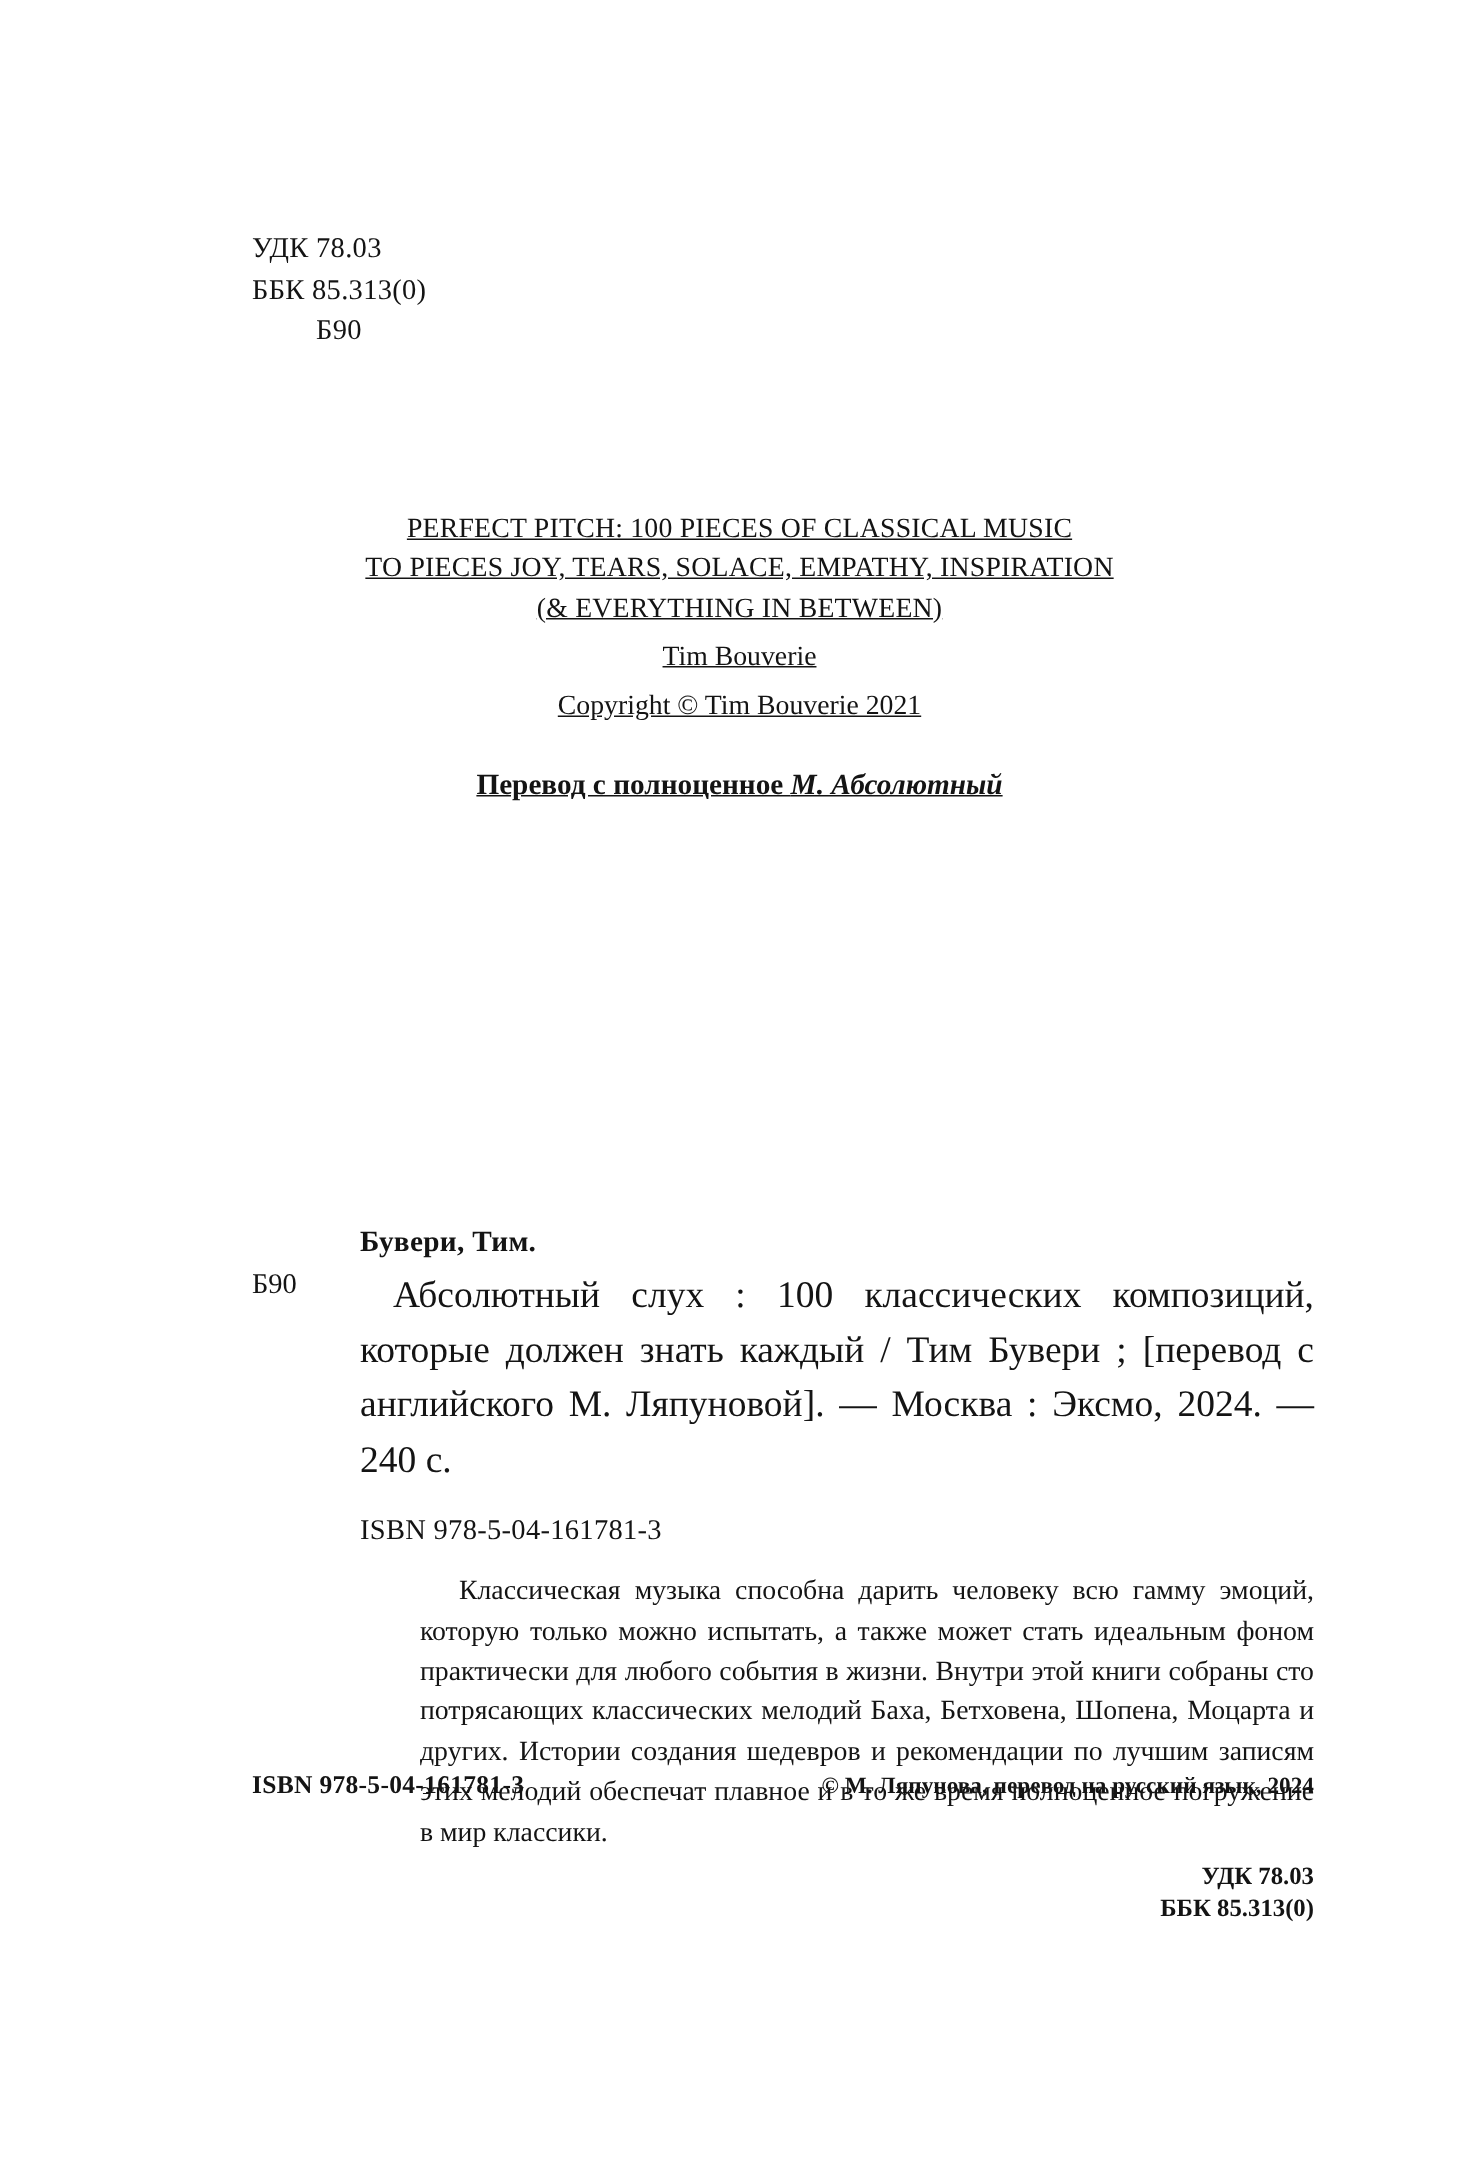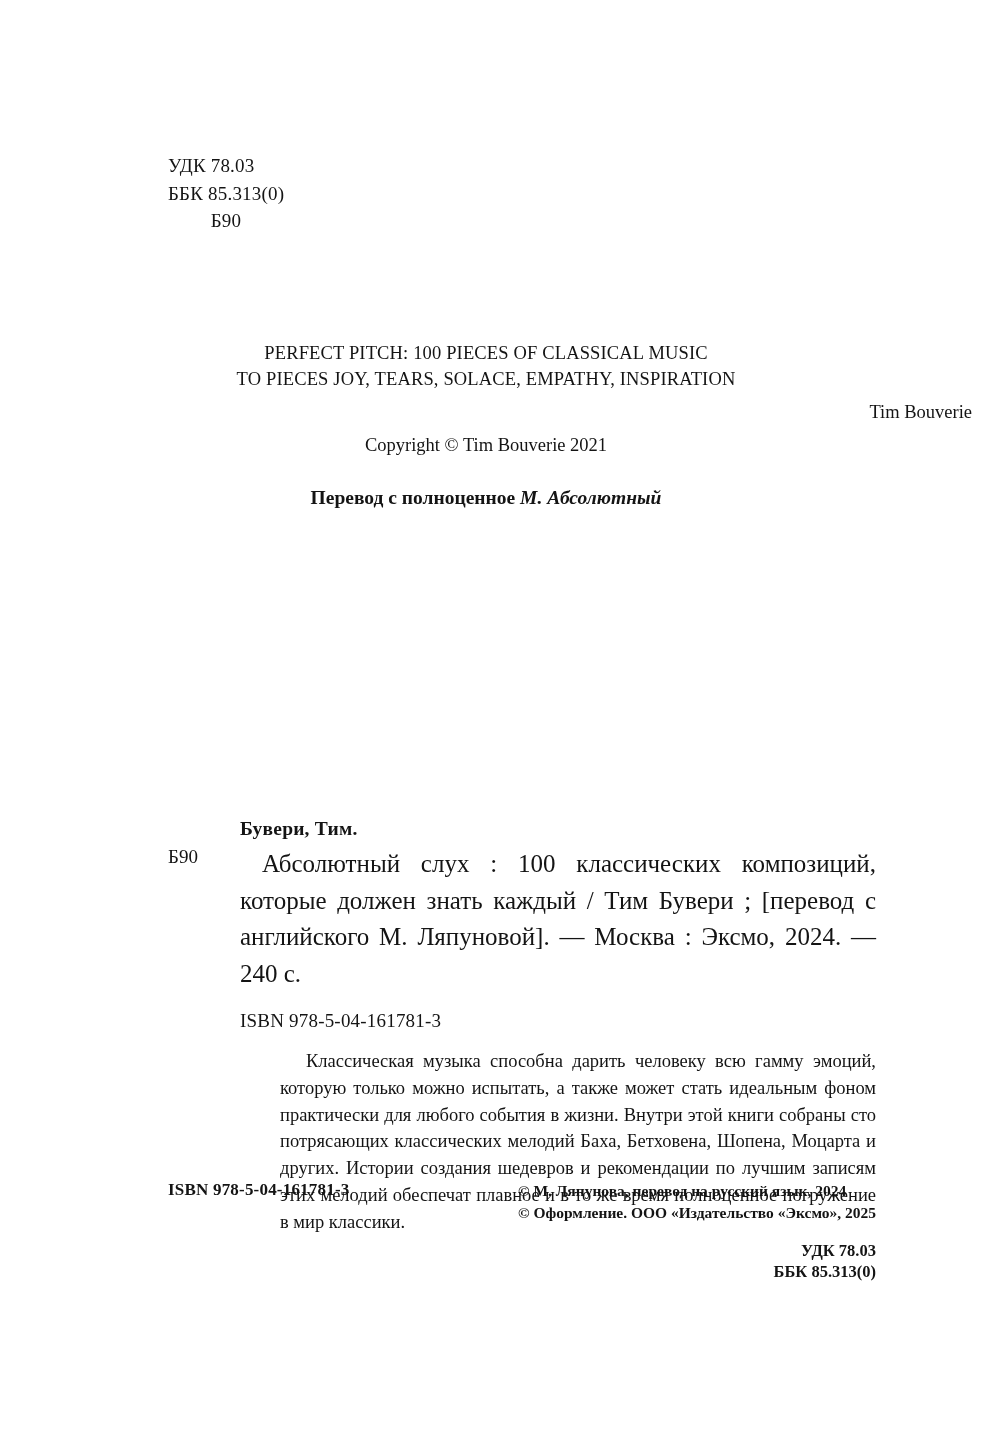--- a/index.html
+++ b/index.html
@@ -33,34 +33,34 @@
     letter-spacing: 0.2px;
   }
   .udk-block .line1 { display: block; text-align: left; }
   .udk-block .line2 { display: block; text-align: left; }
   .udk-block .line3 { display: block; text-align: center; width: 116px; }
 
   
   .orig-block {
     position: absolute;
     left: 0;
-    right: 14px;
+    right: 0;
     top: 340px;
     text-align: center;
     font-size: 18.5px;
     line-height: 1.42;
+    text-decoration: underline;
   }
   .orig-title {
     font-size: 18.5px;
     letter-spacing: 0.15px;
   }
   .orig-author {
     margin-top: 6px;
     font-size: 18.5px;
-    text-align: right;
   }
   .orig-copyright {
     margin-top: 7px;
     font-size: 18.5px;
   }
   .translator {
     margin-top: 26px;
     font-size: 19.5px;
     font-weight: 600;
   }
@@ -152,20 +152,21 @@
 
   <div class="udk-block">
     <span class="line1">УДК 78.03</span>
     <span class="line2">ББК 85.313(0)</span>
     <span class="line3">Б90</span>
   </div>
 
   <div class="orig-block">
     <div class="orig-title">PERFECT PITCH: 100 PIECES OF CLASSICAL MUSIC</div>
     <div class="orig-title">TO PIECES JOY, TEARS, SOLACE, EMPATHY, INSPIRATION</div>
+    <div class="orig-title">(&amp; EVERYTHING IN BETWEEN)</div>
     <div class="orig-author">Tim Bouverie</div>
     <div class="orig-copyright">Copyright © Tim Bouverie 2021</div>
     <div class="translator"><span>Перевод с полноценное </span><i>М. Абсолютный</i></div>
   </div>
 
   <div class="cip">
     <div class="cip-author">Бувери, Тим.</div>
     <div class="cip-body-wrap">
       <div class="cip-index">Б90</div>
       <div class="cip-desc">Абсолютный слух : 100 классических композиций, которые должен знать каждый / Тим Бувери ; [перевод с английского М. Ляпуновой]. — Москва : Эксмо, 2024. — 240 с.</div>
@@ -175,17 +176,16 @@
     <div class="cip-codes">
       <div>УДК 78.03</div>
       <div>ББК 85.313(0)</div>
     </div>
   </div>
 
   <div class="footer">
     <div class="footer-isbn">ISBN 978-5-04-161781-3</div>
     <div class="footer-right">
       <div>© М. Ляпунова, перевод на русский язык, 2024</div>
-      <div>© Оформление. ООО «Издательство «Эксмо», 2025</div>
     </div>
   </div>
 
 </div>
 
 </body></html>

